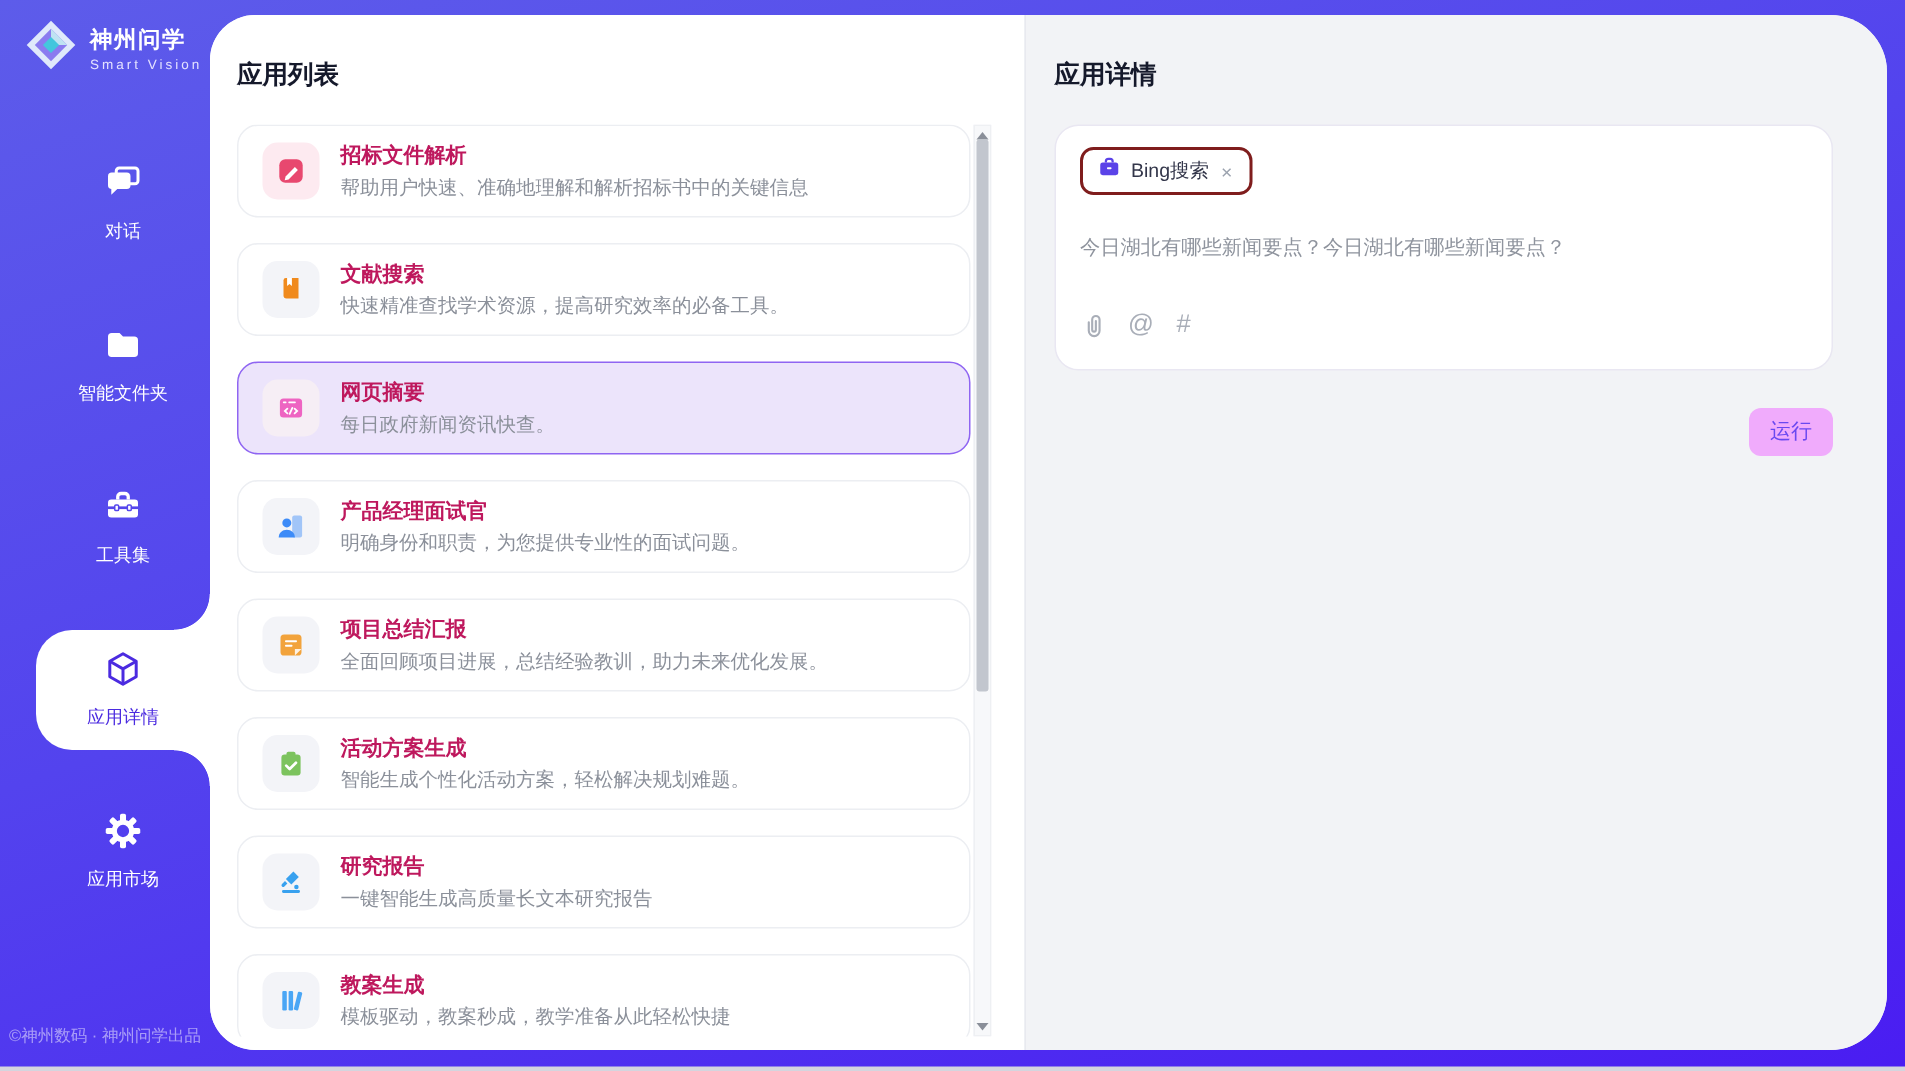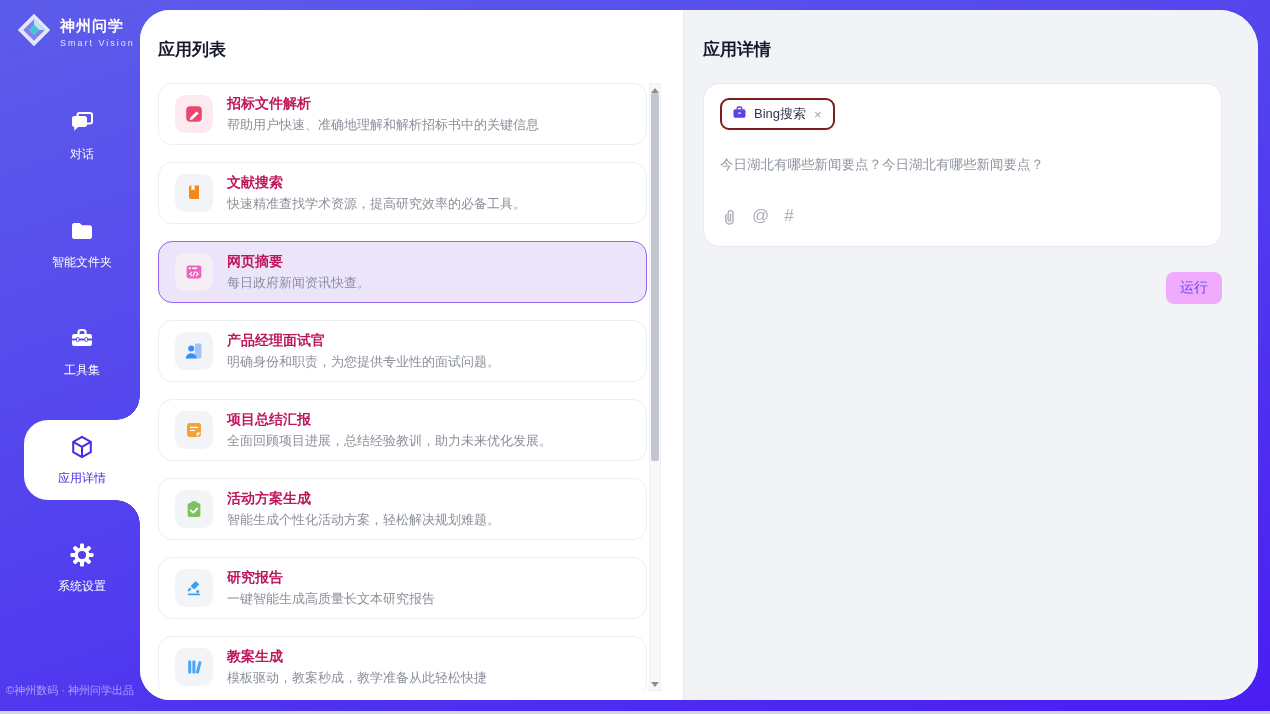--- a/index.html
+++ b/index.html
@@ -140,21 +140,21 @@
               <rect x="11" y="1.5" width="4" height="6" rx="1.2" transform="rotate(90 13 13)"></rect>
               <rect x="11" y="1.5" width="4" height="6" rx="1.2" transform="rotate(135 13 13)"></rect>
               <rect x="11" y="1.5" width="4" height="6" rx="1.2" transform="rotate(180 13 13)"></rect>
               <rect x="11" y="1.5" width="4" height="6" rx="1.2" transform="rotate(225 13 13)"></rect>
               <rect x="11" y="1.5" width="4" height="6" rx="1.2" transform="rotate(270 13 13)"></rect>
               <rect x="11" y="1.5" width="4" height="6" rx="1.2" transform="rotate(315 13 13)"></rect>
             </g>
             <circle cx="13" cy="13" r="5.8" fill="none" stroke="#fff" stroke-width="3.4"></circle>
           </svg>
         </span>
-        <span class="nav-label u">系统设置</span>
+        <span class="nav-label u">应用市场</span>
       </div>
     </nav>
 
 
     <div class="side-footer">©神州数码 · 神州问学出品</div>
   </aside>
 
   <main class="content">
 
     <section class="list-panel">

